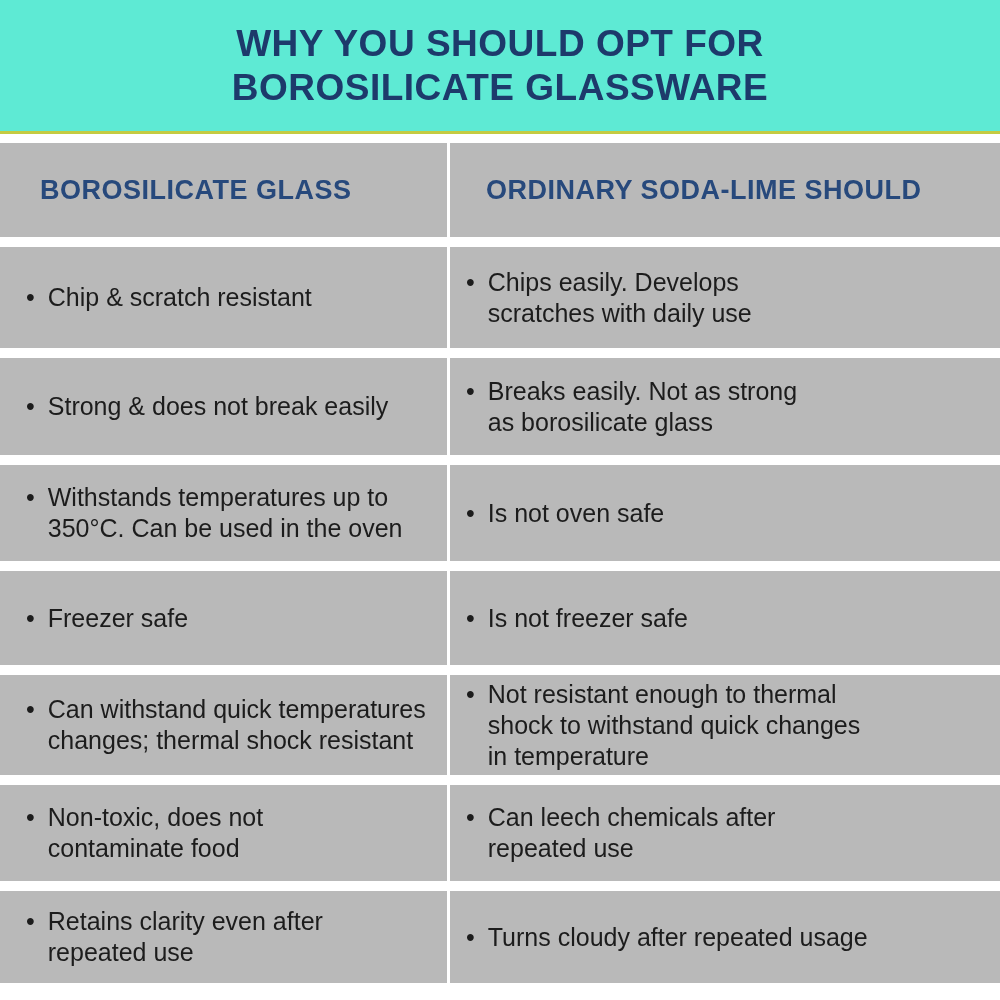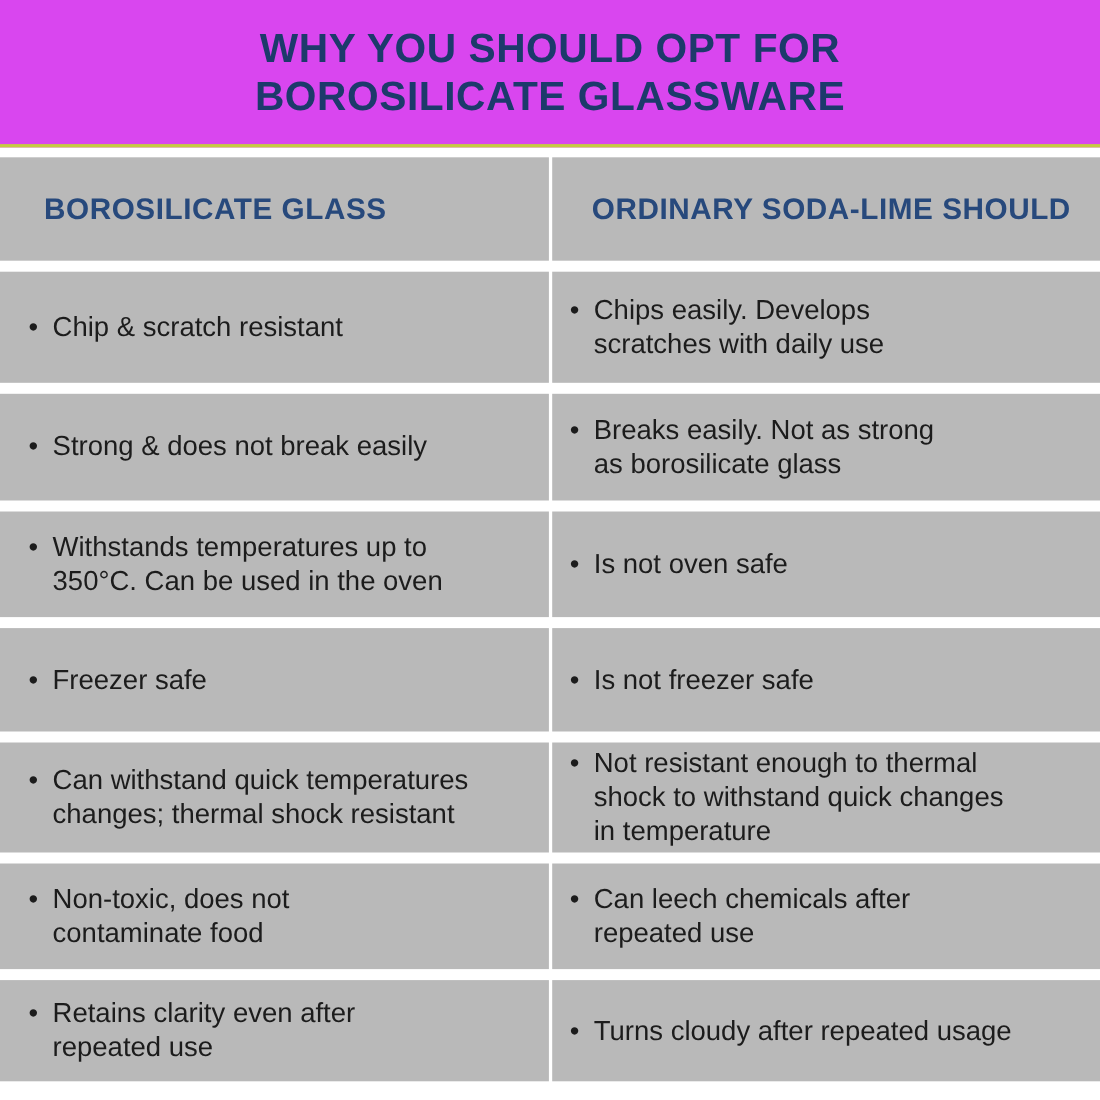--- a/index.html
+++ b/index.html
@@ -8,21 +8,21 @@
     width: 1000px;
     height: 1000px;
     background: #ffffff;
     font-family: "Liberation Sans", sans-serif;
     overflow: hidden;
   }
 
   
   .banner {
     height: 134px;
-    background: #d946ef;
+    background: #5eead4;
     border-bottom: 3px solid #c5cb42;
     display: flex;
     align-items: center;
     justify-content: center;
   }
   .banner-title {
     white-space: pre-line;
     text-align: center;
     font-size: 37px;
     font-weight: bold;
@@ -32,21 +32,21 @@
   }
 
   
   .tbl { margin-top: 9px; }
   .row { display: flex; margin-bottom: 10px; }
   .cell {
     background: #b9b9b9;
     display: flex;
     align-items: center;
   }
-  .cell.left  { width: 499px; margin-right: 3px; }
+  .cell.left  { width: 447px; margin-right: 3px; }
   .cell.right { flex: 1; }
 
   .row.hdr      { height: 94px; }
   .row.r1 { height: 101px; }
   .row.r2 { height: 97px; }
   .row.r3 { height: 96px; }
   .row.r4 { height: 94px; }
   .row.r5 { height: 100px; }
   .row.r6 { height: 96px; }
   .row.r7 { height: 92px; }

